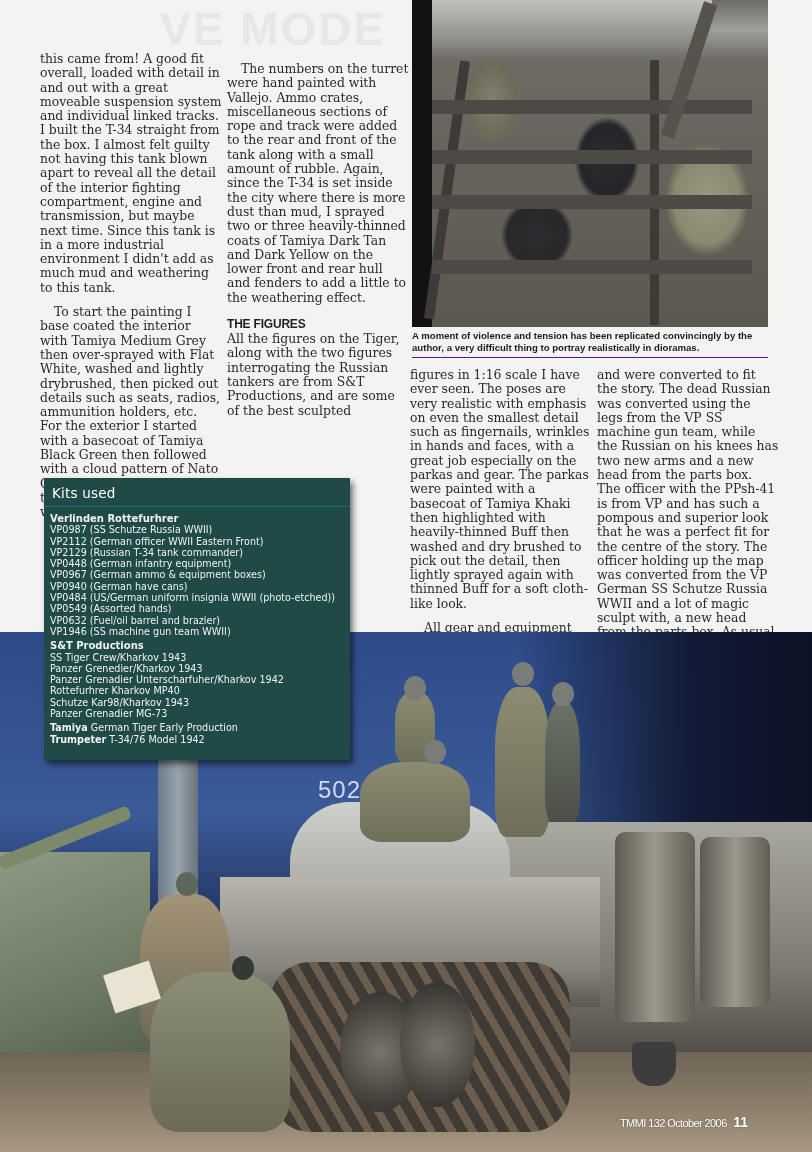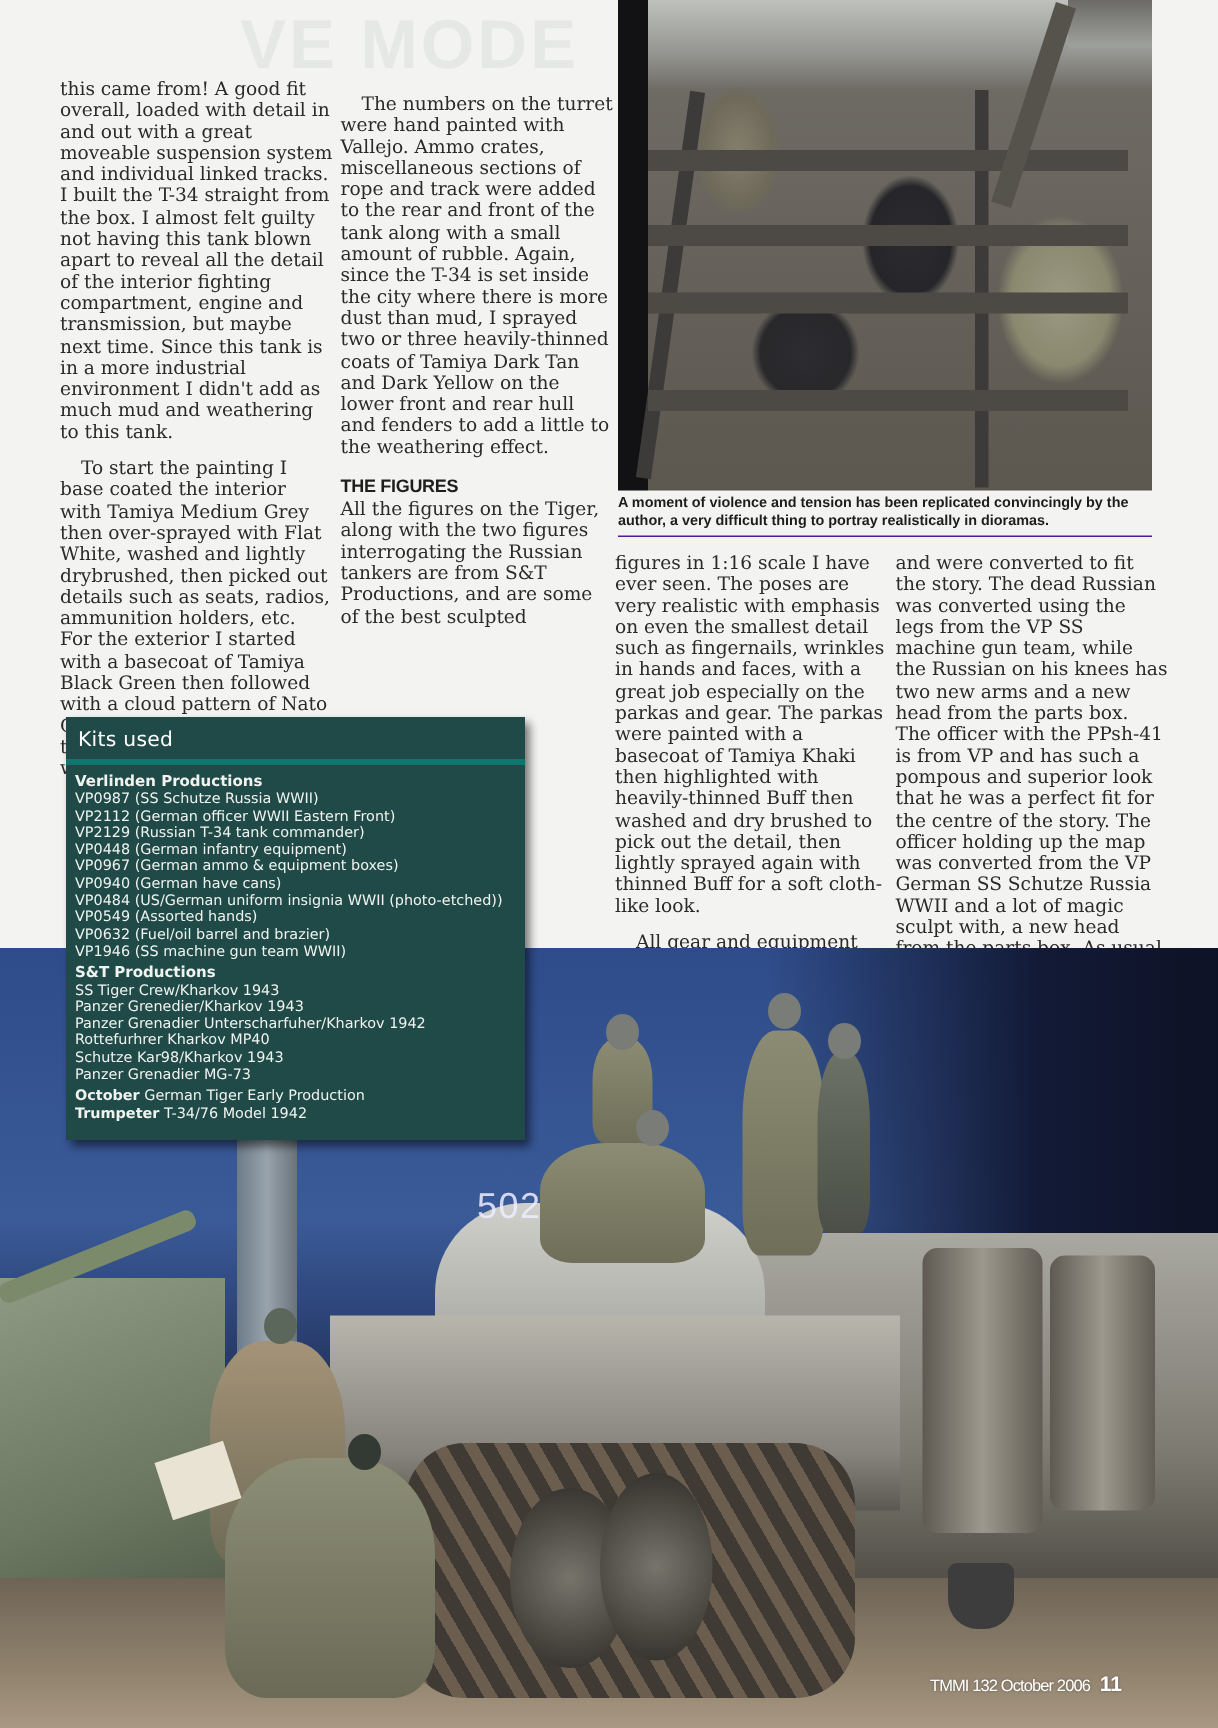--- a/index.html
+++ b/index.html
@@ -72,21 +72,21 @@
   .pb-fig.dark { background: linear-gradient(180deg,#566353,#3b4339); }
   .pb-head { position: absolute; width: 22px; height: 24px; border-radius: 50%; background: #7a7c77; }
 
   .kits {
     position: absolute; left: 44px; top: 478px; width: 306px; height: 282px;
     background: #1f4a48; box-shadow: 3px 4px 6px rgba(0,0,0,0.55);
     color: #f0f3ef; font-family: "DejaVu Sans", sans-serif;
   }
   .kits-title {
     font-size: 13.5px; height: 28px; line-height: 30px; padding-left: 8px;
-    border-bottom: 4px solid #0f766e; color: #ffffff; letter-spacing: 0.2px;
+    border-bottom: 1px solid #0f766e; color: #ffffff; letter-spacing: 0.2px;
   }
   .kits-body { padding: 6px 0 0 6px; font-size: 9.6px; line-height: 11.3px; }
   .kits-group { margin-bottom: 3px; }
   .kits-group-name { font-weight: bold; font-size: 10px; }
   .kits-item { white-space: nowrap; }
   .kits-single b { font-weight: bold; }
 
   .folio {
     position: absolute; left: 620px; top: 1114px; color: #ffffff;
     font-family: "Liberation Sans", sans-serif; font-size: 11px; letter-spacing: -0.6px;
@@ -134,21 +134,21 @@
 
 <div class="photo-bottom">
   <div class="pb-bg-dark"></div>
   <div class="pb-post"></div>
   <div class="pb-t34"></div>
   <div class="pb-t34-barrel"></div>
   <div class="pb-rear"></div>
   <div class="pb-exhaust" style="left:615px;top:200px;width:80px;height:190px;"></div>
   <div class="pb-exhaust" style="left:700px;top:205px;width:70px;height:170px;"></div>
   <div class="pb-turret"></div>
-  <div style="position:absolute;left:318px;top:159px;color:#eef;font-family:'Liberation Sans',sans-serif;font-size:24px;opacity:0.85;letter-spacing:1px;">502</div>
+  <div style="position:absolute;left:318px;top:144px;color:#eef;font-family:'Liberation Sans',sans-serif;font-size:24px;opacity:0.85;letter-spacing:1px;">502</div>
   <div class="pb-hull"></div>
   <div class="pb-ground"></div>
   <div class="pb-track"></div>
   <div class="pb-wheel" style="left:340px;top:360px;width:80px;height:120px;"></div>
   <div class="pb-wheel" style="left:400px;top:350px;width:75px;height:125px;"></div>
   <div class="pb-fig" style="left:395px;top:60px;width:40px;height:70px;"></div>
   <div class="pb-head" style="left:404px;top:44px;"></div>
   <div class="pb-fig" style="left:495px;top:55px;width:55px;height:150px;"></div>
   <div class="pb-head" style="left:512px;top:30px;"></div>
   <div class="pb-fig" style="left:545px;top:70px;width:35px;height:120px;background:linear-gradient(180deg,#6c7266,#4b4f47);"></div>
@@ -160,21 +160,21 @@
   <div class="pb-fig" style="left:150px;top:340px;width:140px;height:160px;background:linear-gradient(180deg,#8d8e76,#6a6a56);"></div>
   <div class="pb-head" style="left:232px;top:324px;background:#333a33;"></div>
   <div style="position:absolute;left:108px;top:335px;width:48px;height:40px;background:#e8e3d2;transform:rotate(-18deg);"></div>
   <div style="position:absolute;left:632px;top:410px;width:44px;height:44px;border-radius:6px 6px 20px 20px;background:#3d3d3d;"></div>
 </div>
 
 <div class="kits">
   <div class="kits-title">Kits used</div>
   <div class="kits-body">
     <div class="kits-group">
-      <div class="kits-group-name">Verlinden Productions</div>
+      <div class="kits-group-name">Verlinden Rottefurhrer</div>
       <div class="kits-item">VP0987 (SS Schutze Russia WWII)</div>
       <div class="kits-item">VP2112 (German officer WWII Eastern Front)</div>
       <div class="kits-item">VP2129 (Russian T-34 tank commander)</div>
       <div class="kits-item">VP0448 (German infantry equipment)</div>
       <div class="kits-item">VP0967 (German ammo &amp; equipment boxes)</div>
       <div class="kits-item">VP0940 (German have cans)</div>
       <div class="kits-item">VP0484 (US/German uniform insignia WWII (photo-etched))</div>
       <div class="kits-item">VP0549 (Assorted hands)</div>
       <div class="kits-item">VP0632 (Fuel/oil barrel and brazier)</div>
       <div class="kits-item">VP1946 (SS machine gun team WWII)</div>
@@ -182,21 +182,21 @@
     <div class="kits-group">
       <div class="kits-group-name">S&amp;T Productions</div>
       <div class="kits-item">SS Tiger Crew/Kharkov 1943</div>
       <div class="kits-item">Panzer Grenedier/Kharkov 1943</div>
       <div class="kits-item">Panzer Grenadier Unterscharfuher/Kharkov 1942</div>
       <div class="kits-item">Rottefurhrer Kharkov MP40</div>
       <div class="kits-item">Schutze Kar98/Kharkov 1943</div>
       <div class="kits-item">Panzer Grenadier MG-73</div>
     </div>
     <div class="kits-single">
-      <b>October</b> <span>German Tiger Early Production</span>
+      <b>Tamiya</b> <span>German Tiger Early Production</span>
     </div>
     <div class="kits-single">
       <b>Trumpeter</b> <span>T-34/76 Model 1942</span>
     </div>
   </div>
 </div>
 
 <div class="folio">
   <span>TMMI 132</span>
   <span>October 2006</span>

